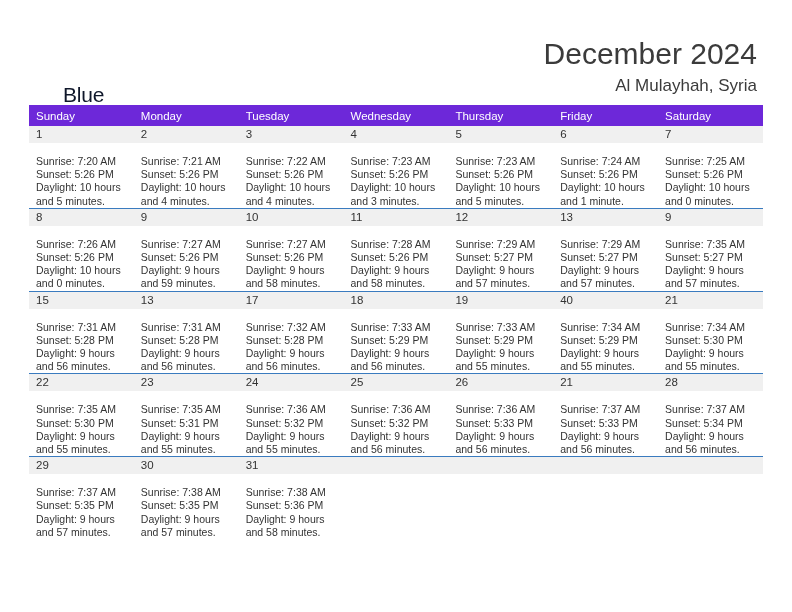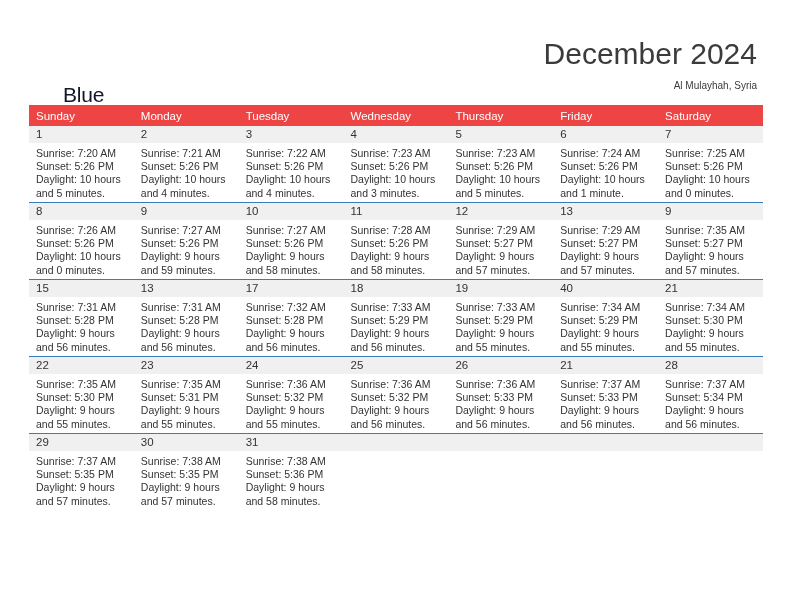--- a/index.html
+++ b/index.html
@@ -92,40 +92,40 @@
   }
   .month-title {
     font-size: 30px;
     color: #3b3b3b;
     font-weight: normal;
     line-height: 36px;
     white-space: nowrap;
   }
   .location {
     margin-top: 5px;
-    font-size: 10px;
+    font-size: 17px;
     color: #3b3b3b;
     line-height: 18px;
     white-space: nowrap;
   }
 
   
   .calendar {
     position: absolute;
     left: 29px;
     top: 105px;
     width: 734px;
   }
   table.cal {
     width: 734px;
     border-collapse: collapse;
     table-layout: fixed;
   }
   table.cal th {
-    background: #ef4444;
+    background: #6d28d9;
     color: #ffffff;
     font-size: 11.5px;
     font-weight: normal;
     text-align: left;
     padding: 4px 0 4px 7px;
     height: 13px;
     border: none;
   }
   td.daycell {
     vertical-align: top;
@@ -144,20 +144,21 @@
     line-height: 17px;
     padding-left: 7px;
     font-size: 11.5px;
     color: #333333;
   }
   .daybody {
     padding: 4px 6px 0 7px;
     font-size: 10.5px;
     line-height: 13.2px;
     color: #333333;
+    margin-top: 8px;
   }
   .daybody div {
     white-space: nowrap;
   }
   td.empty .daynum-band {
     background: #f0f0f0;
   }
 </style>
 </head>
 <body>

